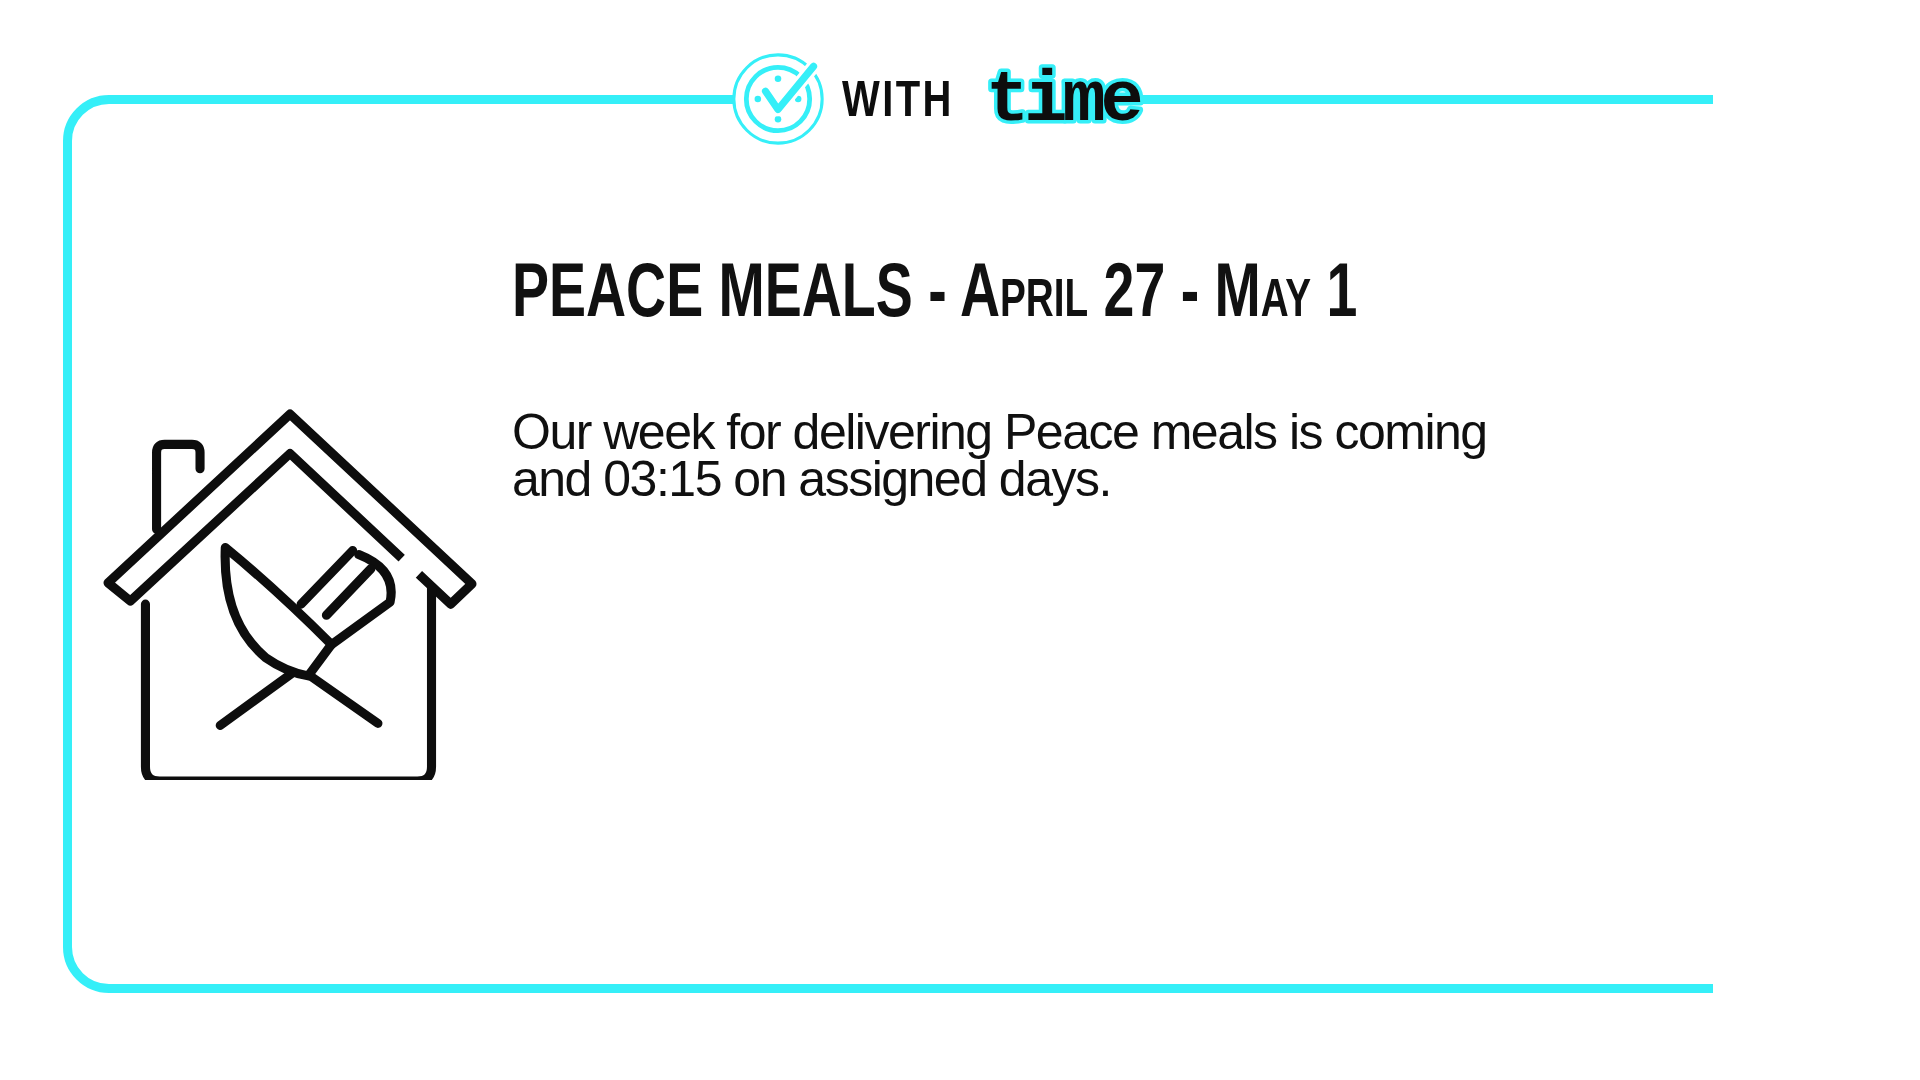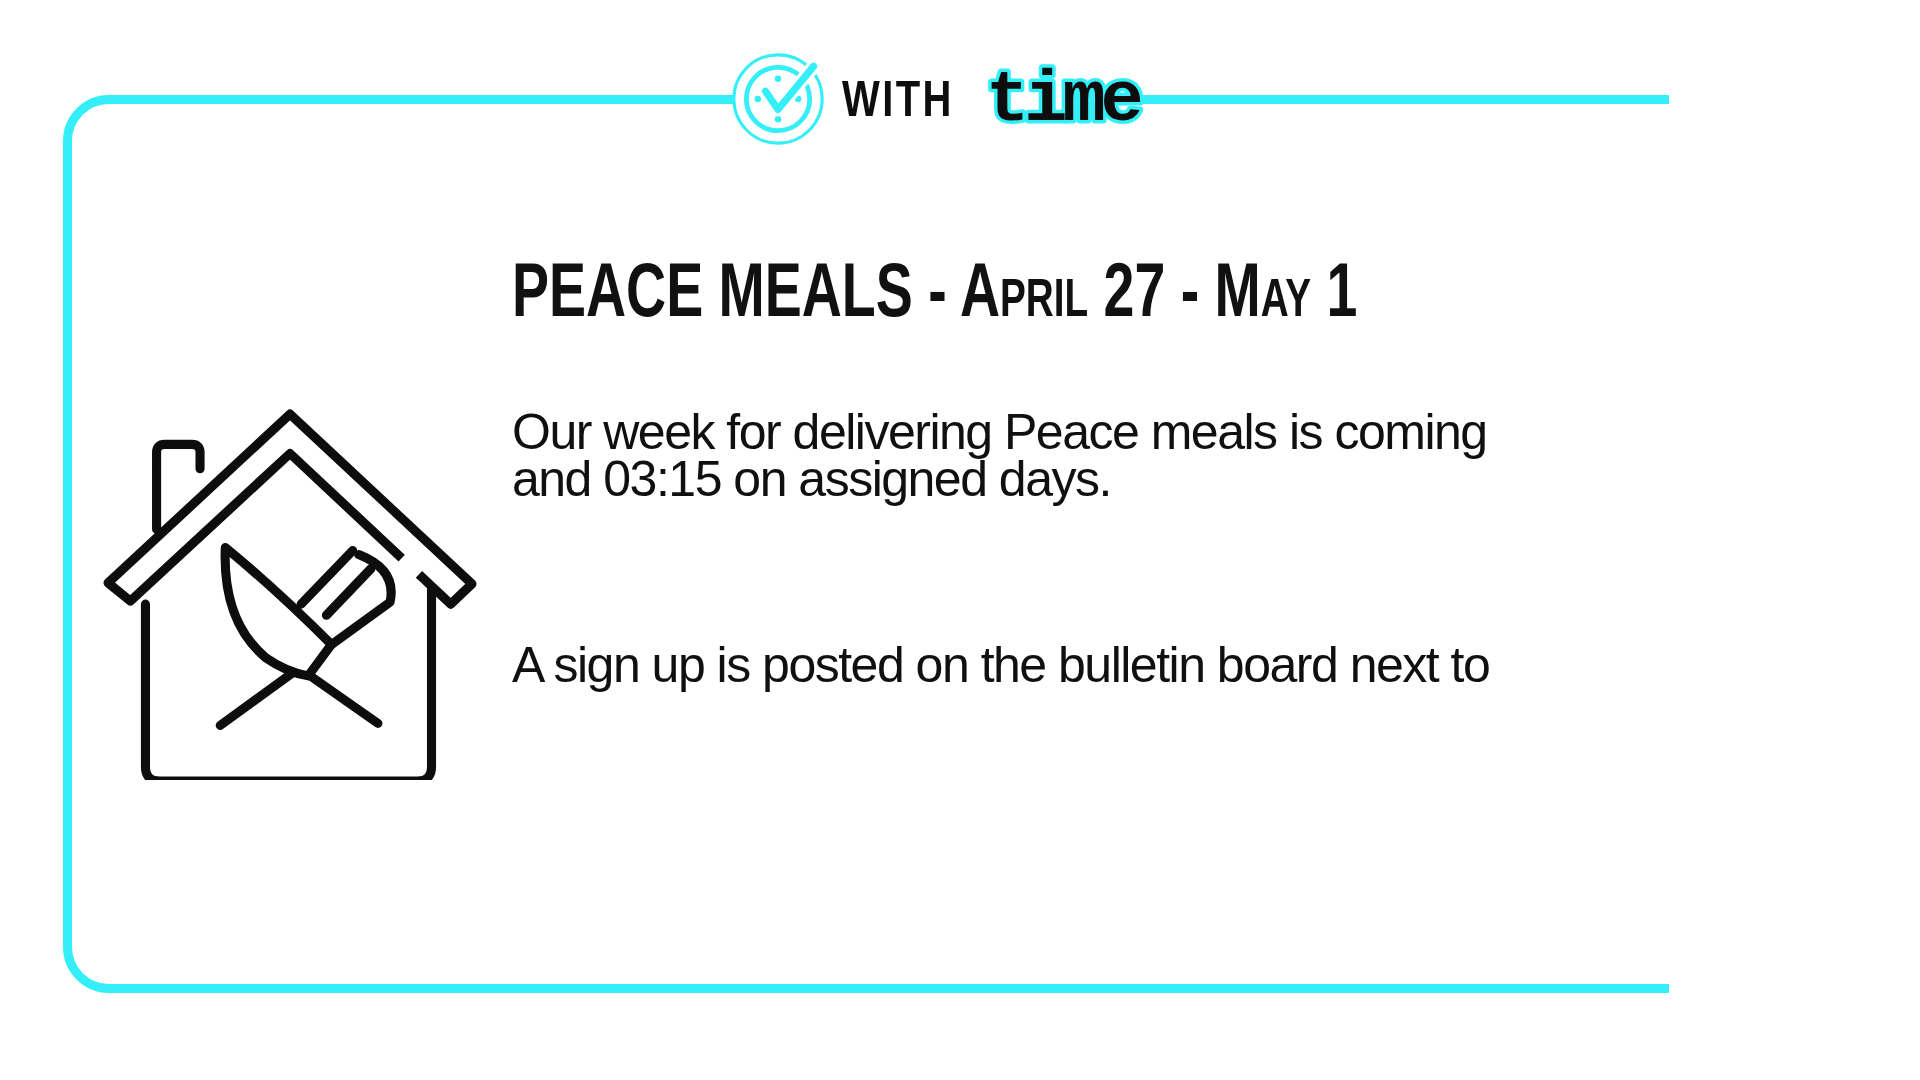--- a/index.html
+++ b/index.html
@@ -1,17 +1,17 @@
 <!DOCTYPE html>
 <html><head>
 <meta charset="utf-8">
 <style>
   html,body{margin:0;padding:0;background:#ffffff;}
   .page{position:relative;width:1669px;height:1080px;background:#ffffff;overflow:hidden;
-        font-family:"Liberation Sans",sans-serif;color:#0d0d0d;}
+        font-family:"Liberation Sans",sans-serif;color:#0d0d0d;padding-left:44px;}
 
   
   .card-border{position:absolute;left:63px;top:95px;width:1791px;height:898px;
                border:9px solid #35EFF8;border-radius:46px;box-sizing:border-box;background:transparent;}
 
   
   .logo-gap{position:absolute;left:756px;top:82px;width:386px;height:36px;background:#ffffff;}
 
   
   .clock-svg{position:absolute;left:730px;top:51px;width:96px;height:96px;}
@@ -84,16 +84,15 @@
     <path d="M205,267 L272,314" stroke="#ffffff" stroke-width="22" stroke-linecap="round" fill="none"></path>
     <path d="M121,140 Q118,213 161,249 Q181,263 203,267 L226,236 Q171,181 121,140 Z" fill="#ffffff" stroke="#0d0d0d" stroke-width="9" stroke-linejoin="round"></path>
     <path d="M205,267 L272,314" stroke="#0d0d0d" stroke-width="9" stroke-linecap="round" fill="none"></path>
   </svg>
 
   <div class="para para1">
     <div class="bline">Our week for delivering Peace meals is coming</div>
     <div class="bline">and 03:15 on assigned days.</div>
   </div>
   <div class="para para2">
-    <div class="bline">A sign up is posted on the bulletin board next to</div>
   </div>
 
 </div>
 
 </body></html>

